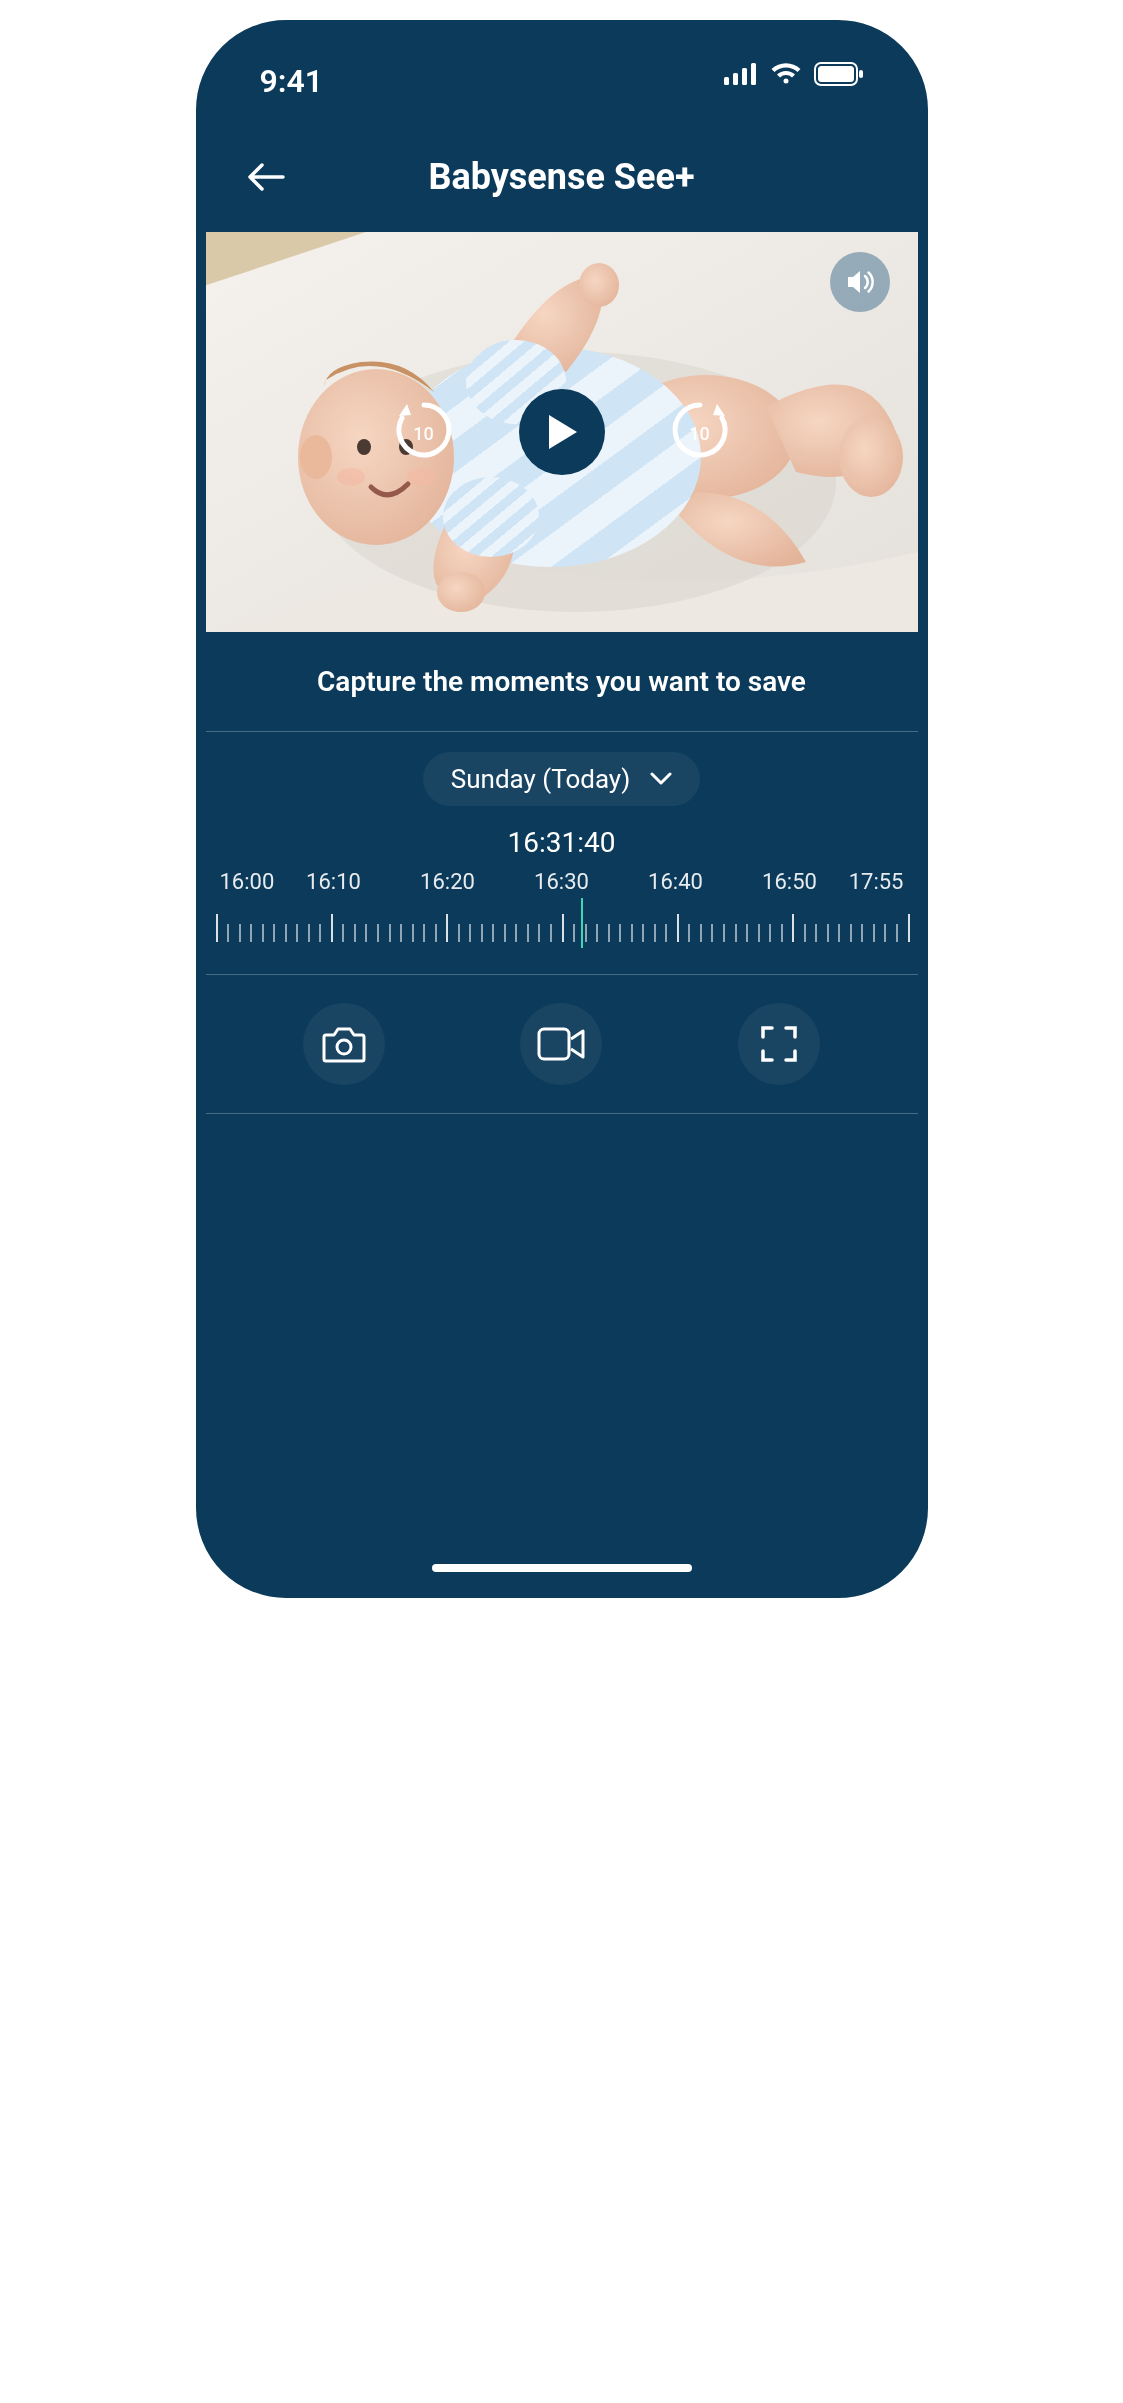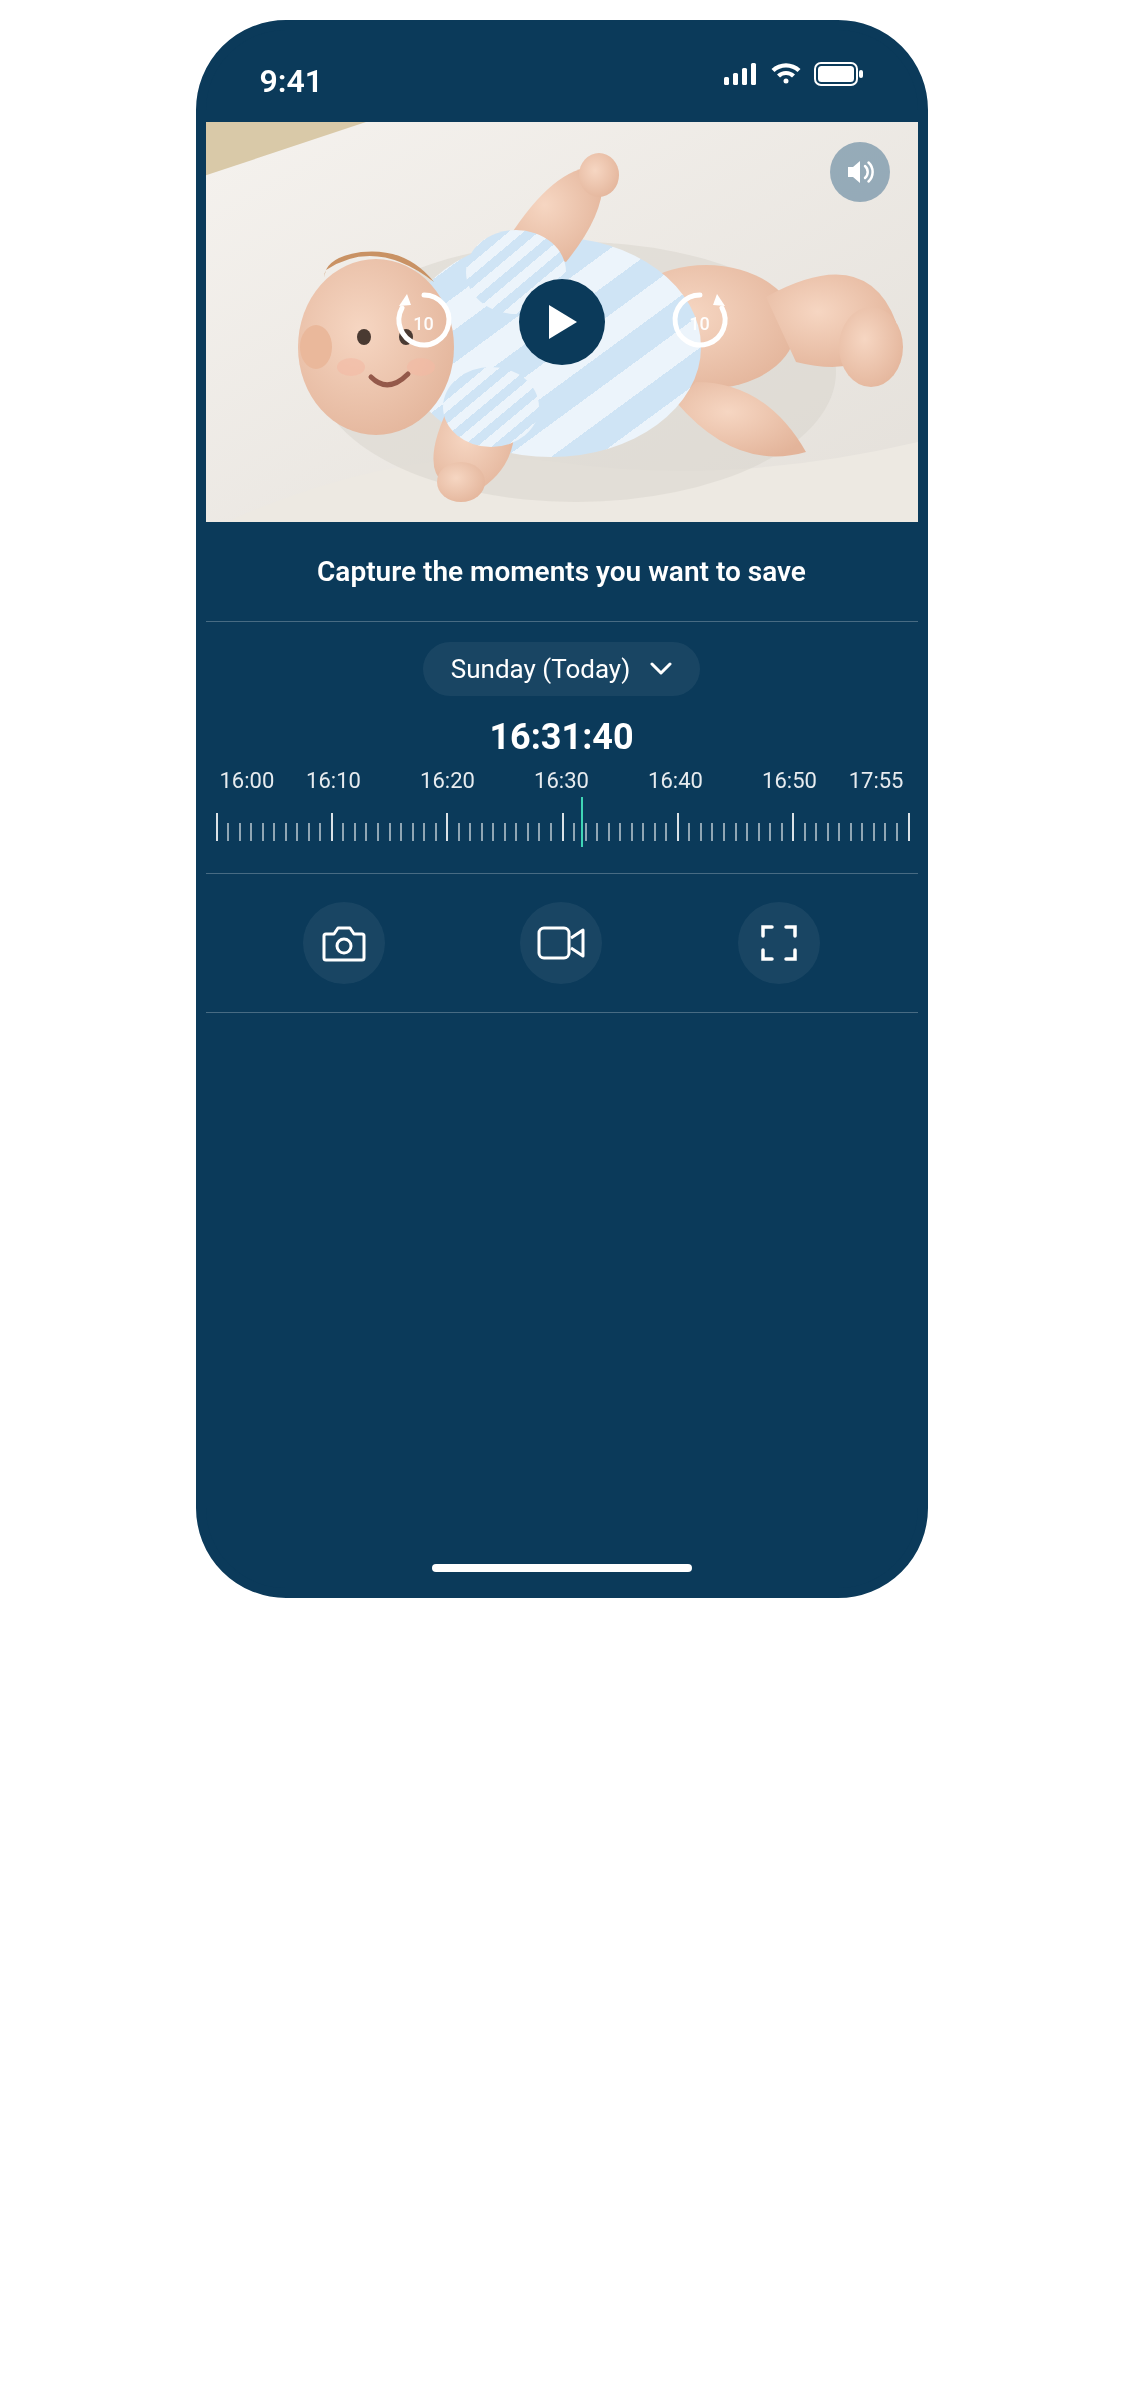--- a/index.html
+++ b/index.html
@@ -130,22 +130,22 @@
     background: rgba(255,255,255,0.06);
     border-radius: 44px;
     padding: 12px 28px;
     display: flex; align-items: center; gap: 20px;
     font-size: 26px;
   }
 
   
   .current-time {
     text-align: center;
-    font-size: 36px;
-    font-weight: 700;
+    font-size: 28px;
+    font-weight: 400;
     margin-top: 6px;
   }
   .time-labels {
     display: flex;
     padding: 10px 10px 4px;
     font-size: 22px;
     color: rgba(255,255,255,0.9);
   }
   .time-labels > div {
     flex: 1;
@@ -225,20 +225,28 @@
             <path d="M1.5 7A21 21 0 0 1 30.5 7l-3 3a16.7 16.7 0 0 0-23 0l-3-3Z" fill="#fff"></path>
           </svg>
         <svg width="50" height="24" viewBox="0 0 50 24">
             <rect x="1" y="1" width="42" height="22" rx="6" fill="none" stroke="#fff" stroke-width="2"></rect>
             <rect x="4" y="4" width="36" height="16" rx="3.5" fill="#fff"></rect>
             <rect x="45" y="8" width="4" height="8" rx="2" fill="#fff"></rect>
           </svg>
       </div>
     </div>
 
+    <div class="app-header">
+      <div class="back-btn">
+        <svg width="38" height="30" viewBox="0 0 38 30">
+            <path d="M15 3 3 15l12 12M4 15h32" stroke="#fff" stroke-width="3.5" stroke-linecap="round" stroke-linejoin="round" fill="none"></path>
+          </svg>
+      </div>
+      <div class="app-title">Babysense See+</div>
+    </div>
 
     <div class="video-area">
       <div class="video-bg">
         <svg viewBox="0 0 712 400" preserveAspectRatio="xMidYMid slice">
           <defs>
             <linearGradient id="sheet" x1="0" y1="0" x2="1" y2="1">
               <stop offset="0" stop-color="#f5f2ee"></stop>
               <stop offset="1" stop-color="#e4e0da"></stop>
             </linearGradient>
             <radialGradient id="skin" cx="0.4" cy="0.4" r="0.7">

